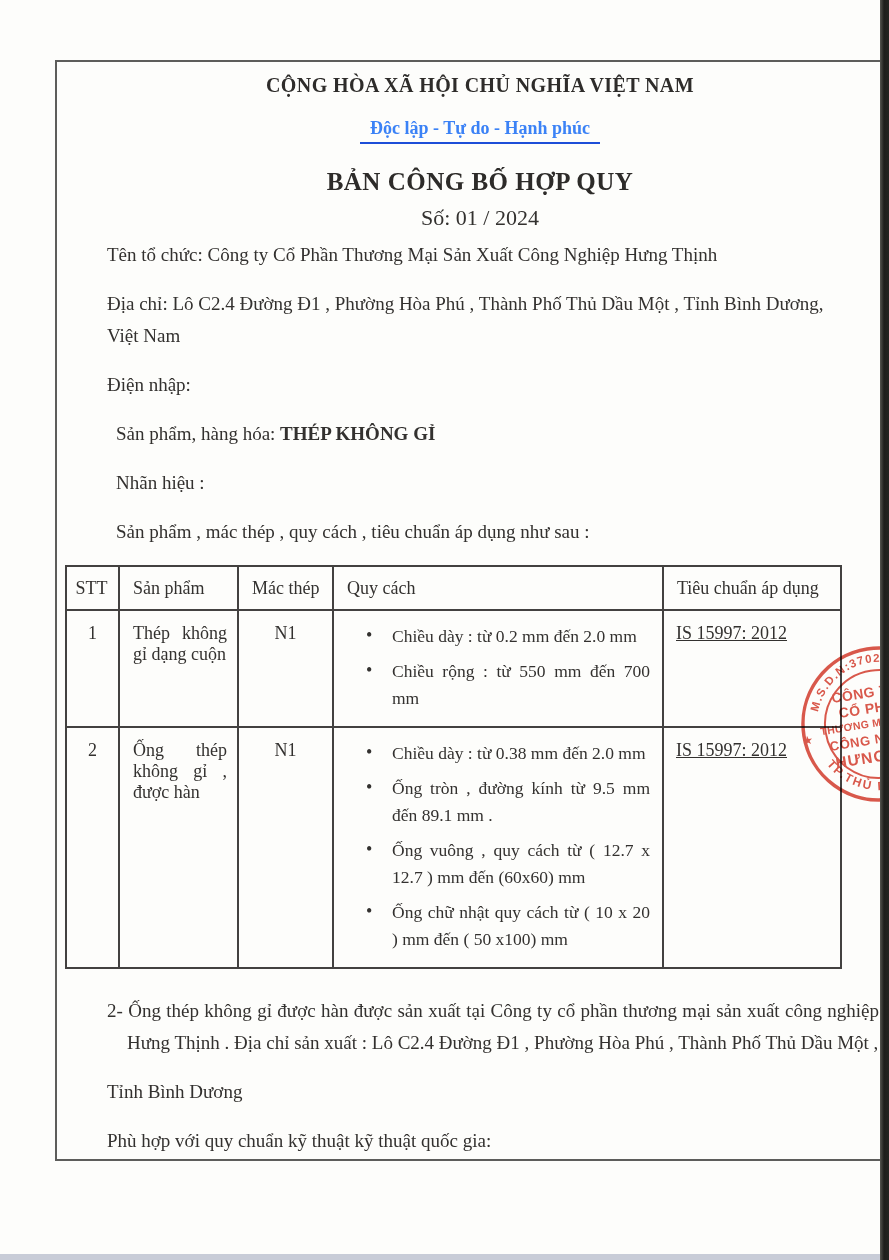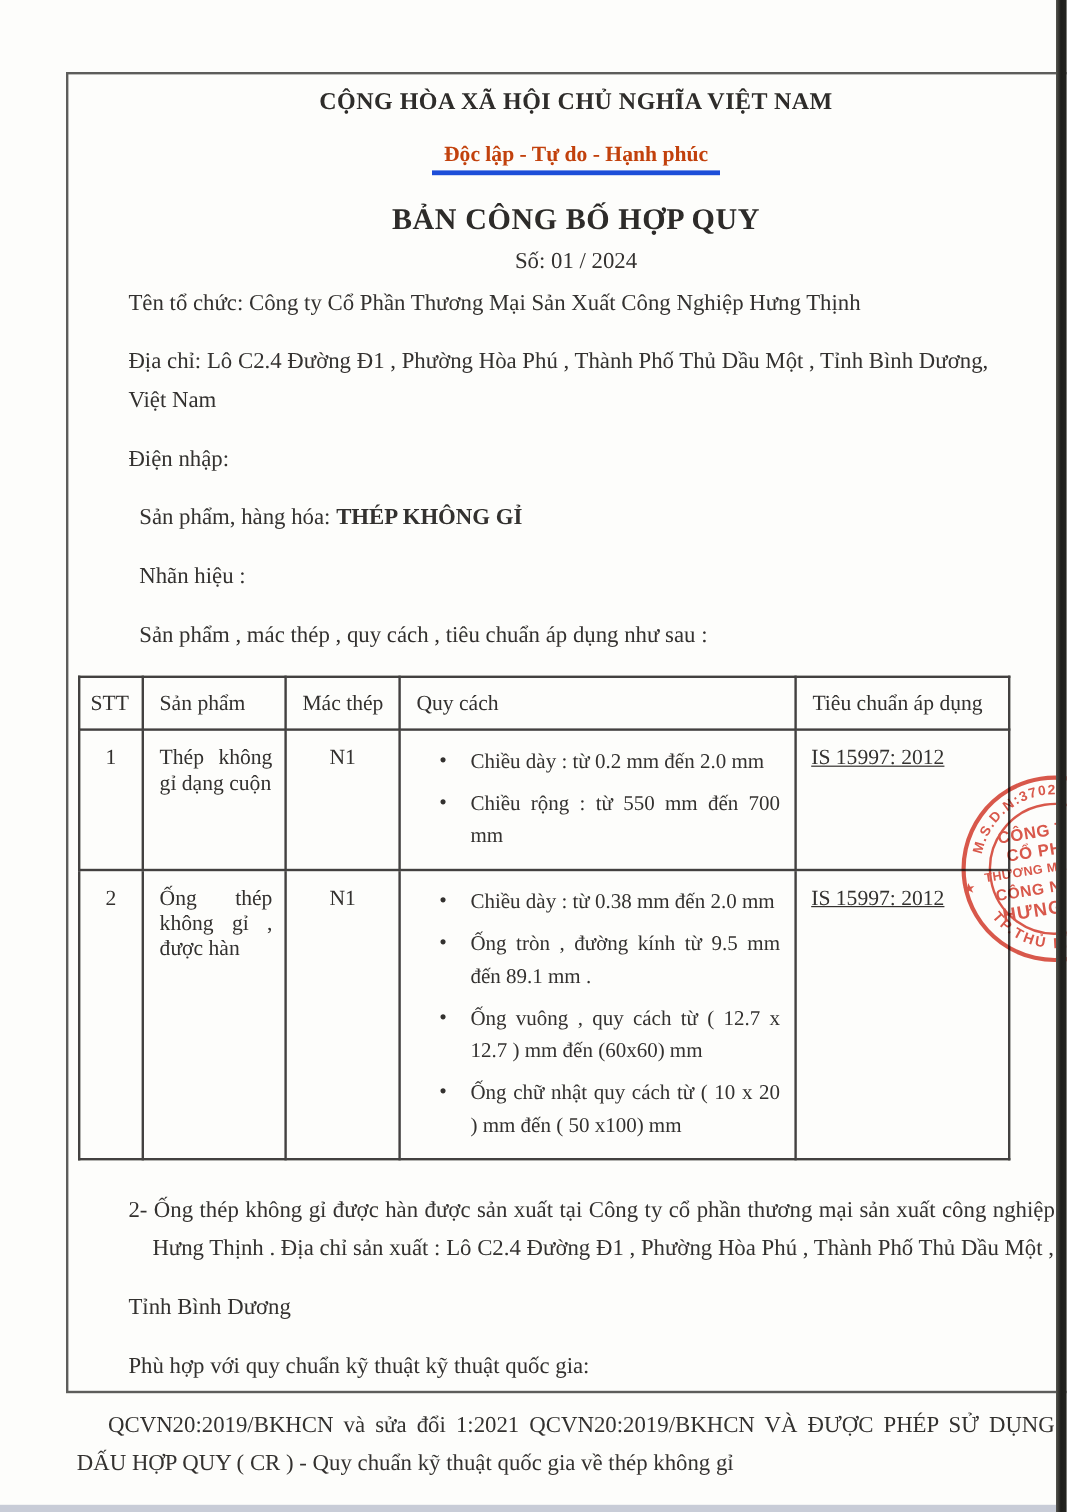--- a/index.html
+++ b/index.html
@@ -15,24 +15,24 @@
     background:#c8ccd7; z-index:25;}
   
   .doc-frame{
     position:absolute; left:55px; top:60px; width:850px; height:1101px;
     border:2px solid #5d5d5b; box-sizing:border-box;
     padding:12px 33px 0 33px; z-index:1;
   }
   .nat-header{text-align:center;}
   .nat-title{font-weight:bold; font-size:20px; letter-spacing:.4px; color:#2e2c2a;}
   .motto{display:inline-block; font-weight:bold; font-size:18px; margin-top:3px;
-    padding:0 10px 3px 10px; border-bottom:4px solid #1d4ed8; color:#c2410c;}
+    padding:0 10px 3px 10px; border-bottom:2px solid #1d4ed8; color:#3b82f6;}
   .doc-title{text-align:center; font-weight:bold; font-size:25px; letter-spacing:.5px;
     margin-top:24px; color:#2d2b29;}
-  .doc-number{text-align:center; font-size:19px; margin-top:9px;}
+  .doc-number{text-align:center; font-size:22px; margin-top:9px;}
   p{margin:17px;}
   .body-line{font-size:19px; line-height:32px;}
   .first{margin-top:8px;}
   .indent-sm{padding-left:9px;}
   
   .spec-table{
     border-collapse:collapse; table-layout:fixed; width:775px;
     margin:10px 0 0 -25px; font-size:18px; color:#33312f;
   }
   .spec-table th,.spec-table td{border:2px solid #434140; vertical-align:top; box-sizing:border-box;}
@@ -114,21 +114,20 @@
           </td>
           <td class="c-tc">IS 15997: 2012</td>
         </tr>
       </tbody>
     </table>
 
     <div class="notes">
       <p class="note note-hang">2- Ống thép không gỉ được hàn được sản xuất tại Công ty cổ phần thương mại sản xuất công nghiệp Hưng Thịnh . Địa chỉ sản xuất : Lô C2.4 Đường Đ1 , Phường Hòa Phú , Thành Phố Thủ Dầu Một ,</p>
       <p class="note note-plain">Tỉnh Bình Dương</p>
       <p class="note note-plain">Phù hợp với quy chuẩn kỹ thuật kỹ thuật quốc gia:</p>
-      <p class="note note-last">QCVN20:2019/BKHCN và sửa đổi 1:2021 QCVN20:2019/BKHCN VÀ ĐƯỢC PHÉP SỬ DỤNG DẤU HỢP QUY ( CR ) -  Quy chuẩn kỹ thuật quốc gia về thép không gỉ</p>
     </div>
 
   </div>
 
   <svg class="stamp" width="140" height="240" viewBox="760 600 140 240">
     <g transform="rotate(-9 879 724)">
       <circle cx="879" cy="724" r="76" stroke-width="3.5"></circle>
       <circle cx="879" cy="724" r="54" stroke-width="2"></circle>
       <defs>
         <path id="arcTop" d="M 820.7 702.8 A 62 62 0 0 1 940.1 713.2"></path>

